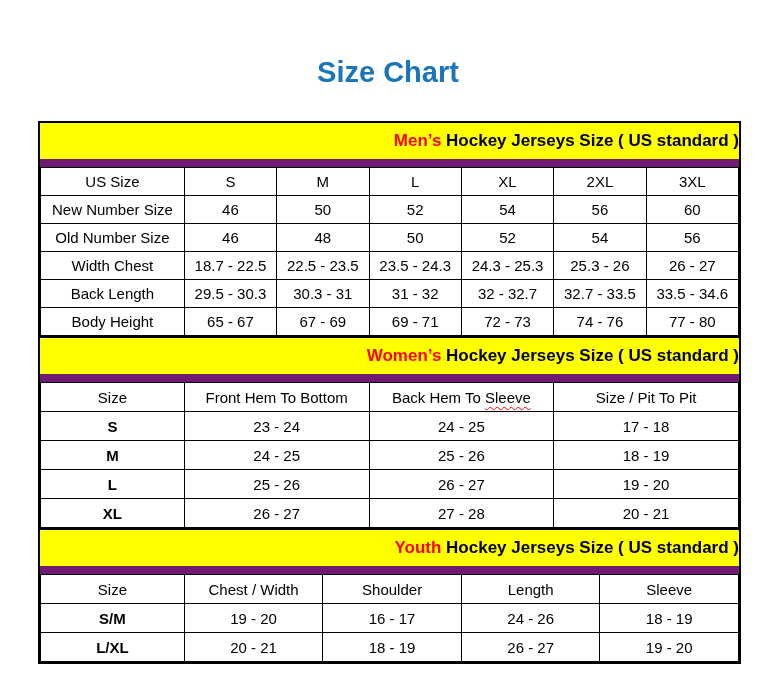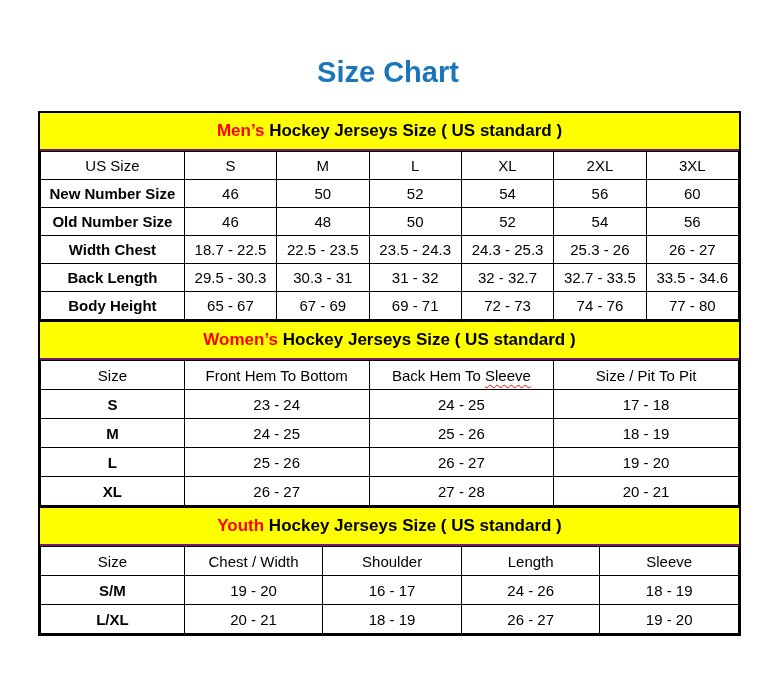--- a/index.html
+++ b/index.html
@@ -3,36 +3,36 @@
 <meta charset="utf-8">
 <style>
   * { margin: 0; padding: 0; box-sizing: border-box; }
   html, body { background: #ffffff; width: 776px; }
   body {
     font-family: "Liberation Sans", sans-serif;
     color: #000000;
   }
   .page-title {
     margin-top: 56px;
-    margin-bottom: 22px;
+    margin-bottom: 32px;
     text-align: center;
     font-size: 29px;
     font-weight: bold;
     color: #1B75BC;
     letter-spacing: 0px;
   }
   .chart-wrap {
     width: 703px;
     margin-left: 38px;
     border: 2px solid #000000;
   }
   .section-band {
     background: #FFFF00;
-    border-bottom: 2px solid #701a75;
-    text-align: center;
+    border-bottom: 8px solid #701a75;
+    text-align: right;
     font-size: 17px;
     font-weight: bold;
     padding: 8px 0 8px 0;
     line-height: 20px;
   }
   .section-band + table { border-top: 0; }
   .band-mid { border-top: 2px solid #000000; }
   .accent { color: #FF0000; }
   table {
     width: 100%;
@@ -42,21 +42,21 @@
   th, td {
     border: 1px solid #000000;
     text-align: center;
     vertical-align: middle;
     font-size: 15px;
     height: 28px;
     padding: 2px 2px;
   }
   th { font-weight: normal; }
   td { font-weight: normal; }
-  td.rowlabel { font-weight: bold; margin-top: 24px; }
+  td.rowlabel { font-weight: normal; margin-top: 24px; }
   td.rowlabel-bold { font-weight: bold; }
   .w-rows th, .w-rows td { height: 29px; text-align: center; }
   .squiggle {
     text-decoration: underline;
     text-decoration-style: wavy;
     text-decoration-color: #FF0000;
     text-decoration-thickness: 1px;
     text-underline-offset: 3px;
   }
   col.c-label { width: 20.6%; }

